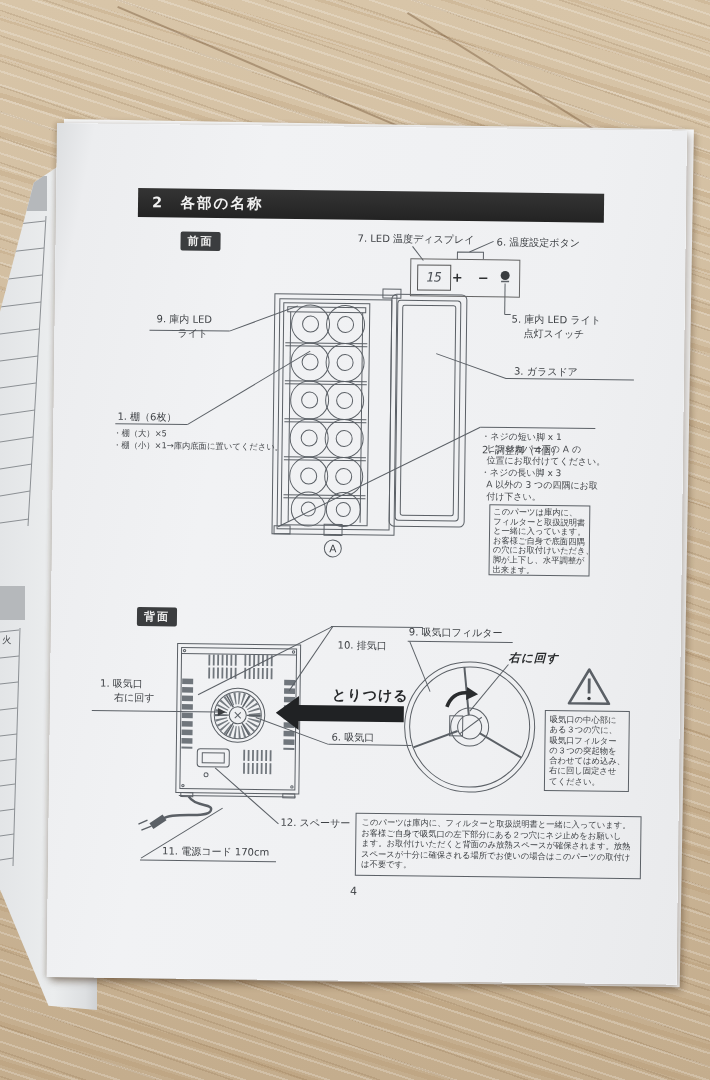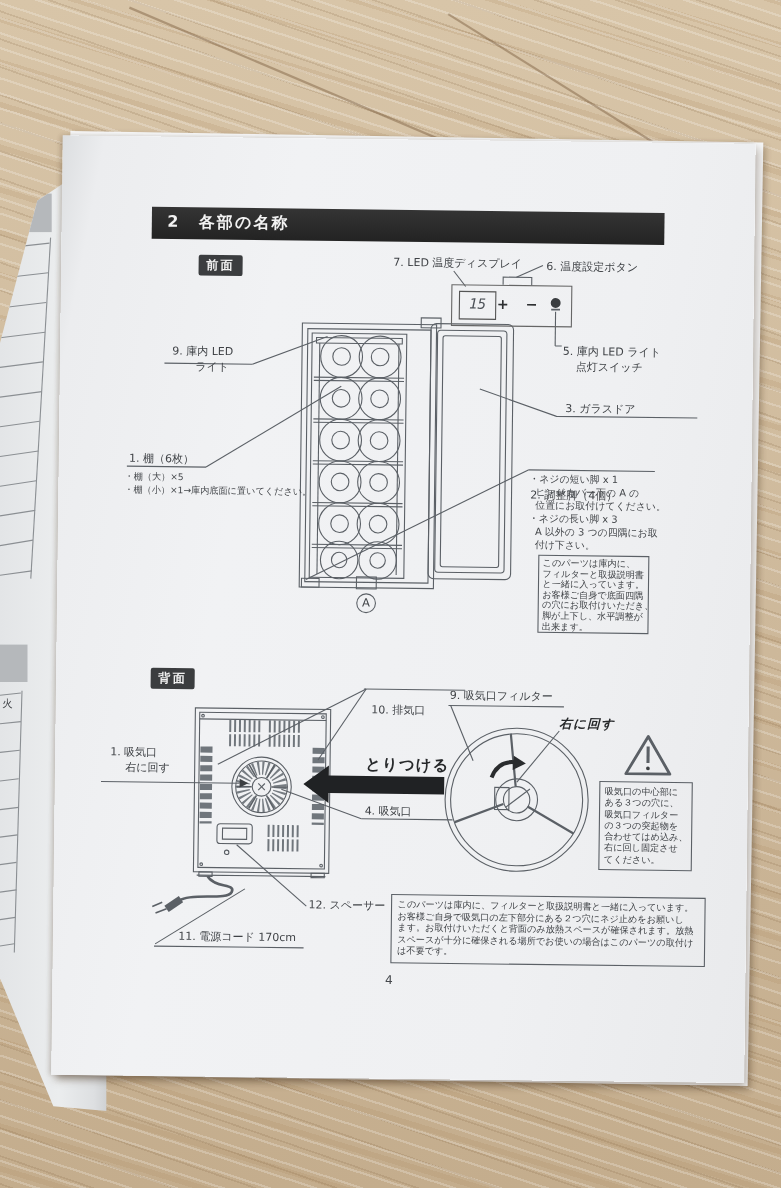--- a/index.html
+++ b/index.html
@@ -301,21 +301,21 @@
 
   <div class="abs badge" style="left:86px;top:483px;">背面</div>
 
   <div class="abs lbl" style="left:287px;top:512px;text-align:right;">10. 排気口</div>
 
   <div class="abs lbl" style="left:50px;top:553px;">1. 吸気口</div>
   <div class="abs lbl" style="left:64px;top:567px;">右に回す</div>
 
   <div class="abs lblb" style="left:282px;top:560px;">とりつける</div>
 
-  <div class="abs lbl" style="left:282px;top:604px;">4. 吸気口</div>
+  <div class="abs lbl" style="left:282px;top:604px;">6. 吸気口</div>
 
   <div class="abs lbl" style="left:358px;top:498px;">9. 吸気口フィルター</div>
 
   <div class="abs lblb" style="left:458px;top:522px;font-size:11.5px;font-style:italic;">右に回す</div>
 
   <div class="abs box" style="left:495px;top:581px;width:85px;height:81px;font-size:8.3px;line-height:10.3px;padding:3px 4px;">吸気口の中心部に
 ある３つの穴に、
 吸気口フィルター
 の３つの突起物を
 合わせてはめ込み、

